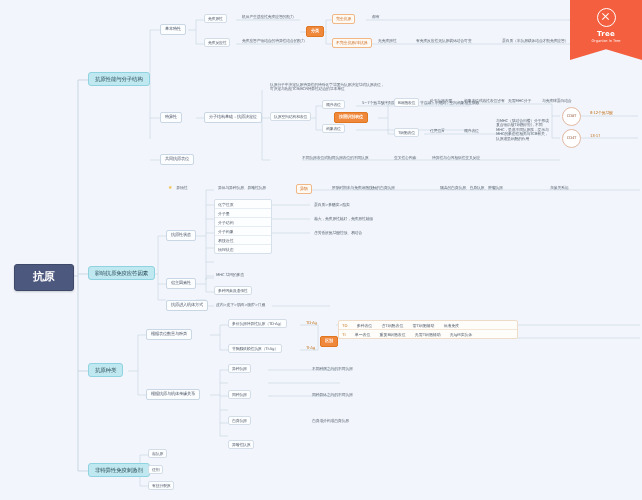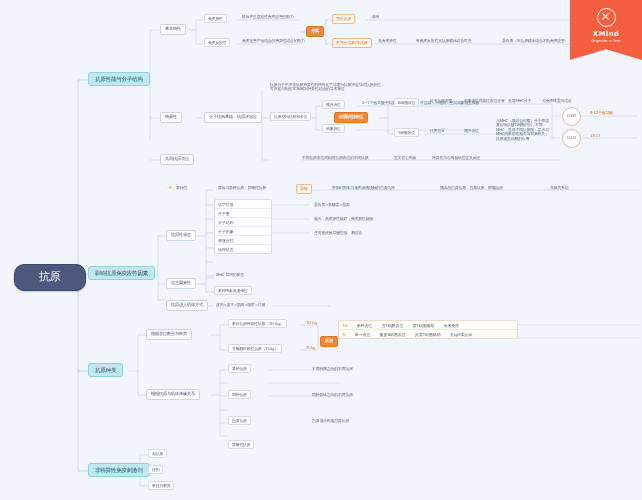--- a/index.html
+++ b/index.html
@@ -10,22 +10,22 @@
     overflow:hidden;position:relative;
   }
   #canvas{position:absolute;inset:0;}
   svg.links{position:absolute;left:0;top:0;width:642px;height:500px;pointer-events:none;}
 
   .node{position:absolute;box-sizing:border-box;white-space:nowrap;
         line-height:1.15;letter-spacing:-.2px;}
 
   
   .root{
-    background:#4d587e;color:#fff;border:1px solid #3e4868;border-radius:10px;
-    font-size:11px;font-weight:normal;padding:6px 24px;
+    background:#4d587e;color:#fff;border:1px solid #3e4868;border-radius:3px;
+    font-size:11px;font-weight:bold;padding:6px 18px;
     box-shadow:0 1px 2px rgba(0,0,0,.18);
   }
   
   .b1{
     background:#bfe8f0;color:#2b4a55;border:1px solid #8fd2e0;border-radius:3px;
     font-size:5.5px;padding:3px 6px;
   }
   
   .b2{
     background:#fbfdff;color:#4b5563;border:1px solid #c9d6e4;border-radius:2px;
@@ -328,17 +328,17 @@
   <div class="node plain" style="left:310px;top:366px;">不同种属之间的不同抗原</div>
   <div class="node plain" style="left:310px;top:392px;">同种异体之间的不同抗原</div>
   <div class="node plain" style="left:310px;top:418px;">自身成分构成自身抗原</div>
 
   <div class="node b3" style="left:148px;top:449px;">超抗原</div>
   <div class="node b3" style="left:148px;top:465px;">佐剂</div>
   <div class="node b3" style="left:148px;top:481px;">有丝分裂原</div>
 
   <div id="wm">
     <div class="mk"></div>
-    <div class="t1">XMind</div>
+    <div class="t1">Tree</div>
     <div class="t2">Organize in Tree</div>
   </div>
 
 </div>
 
 </body></html>

